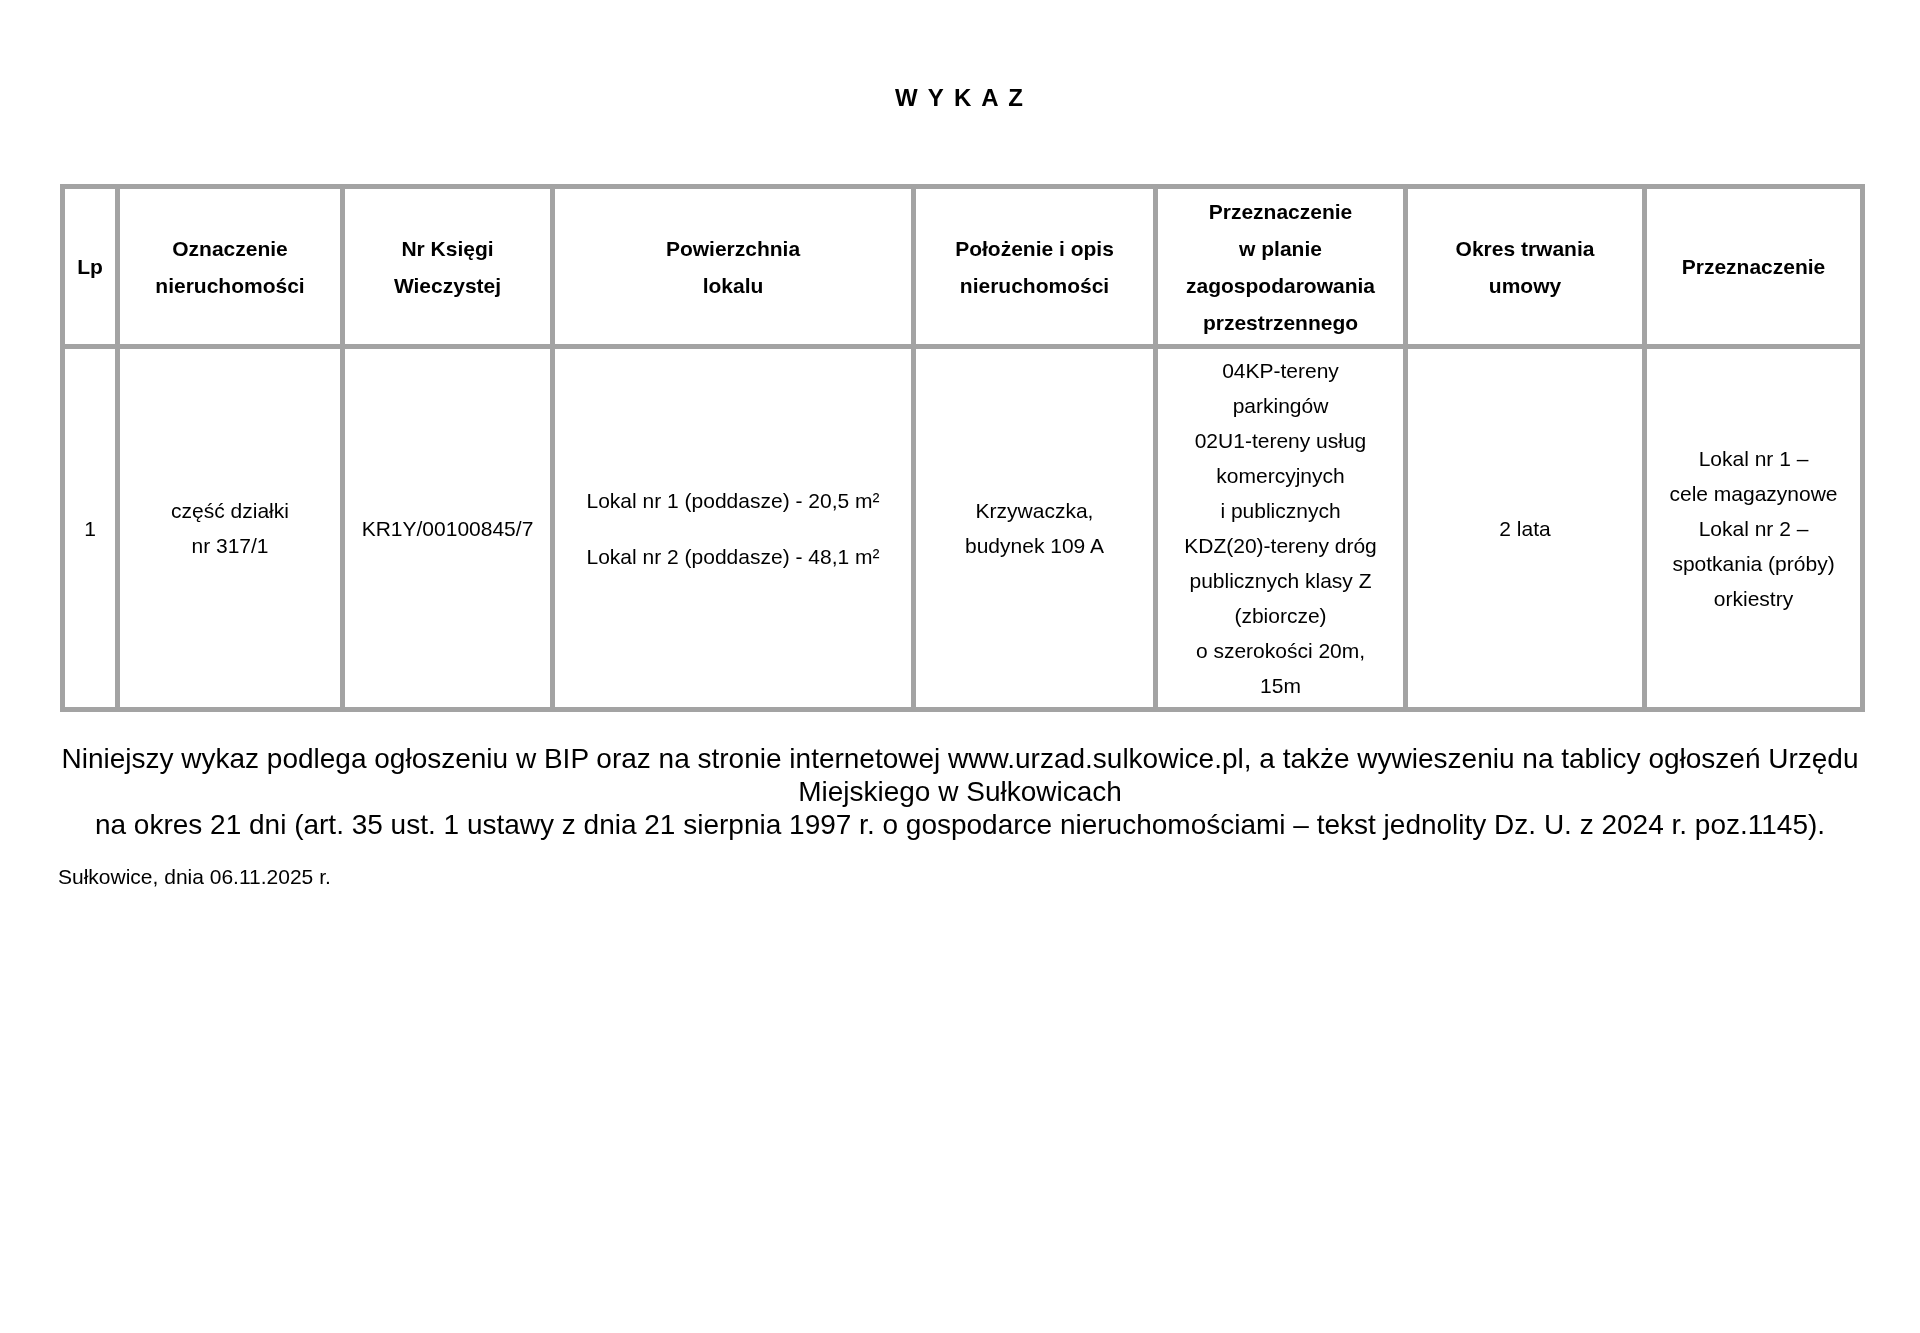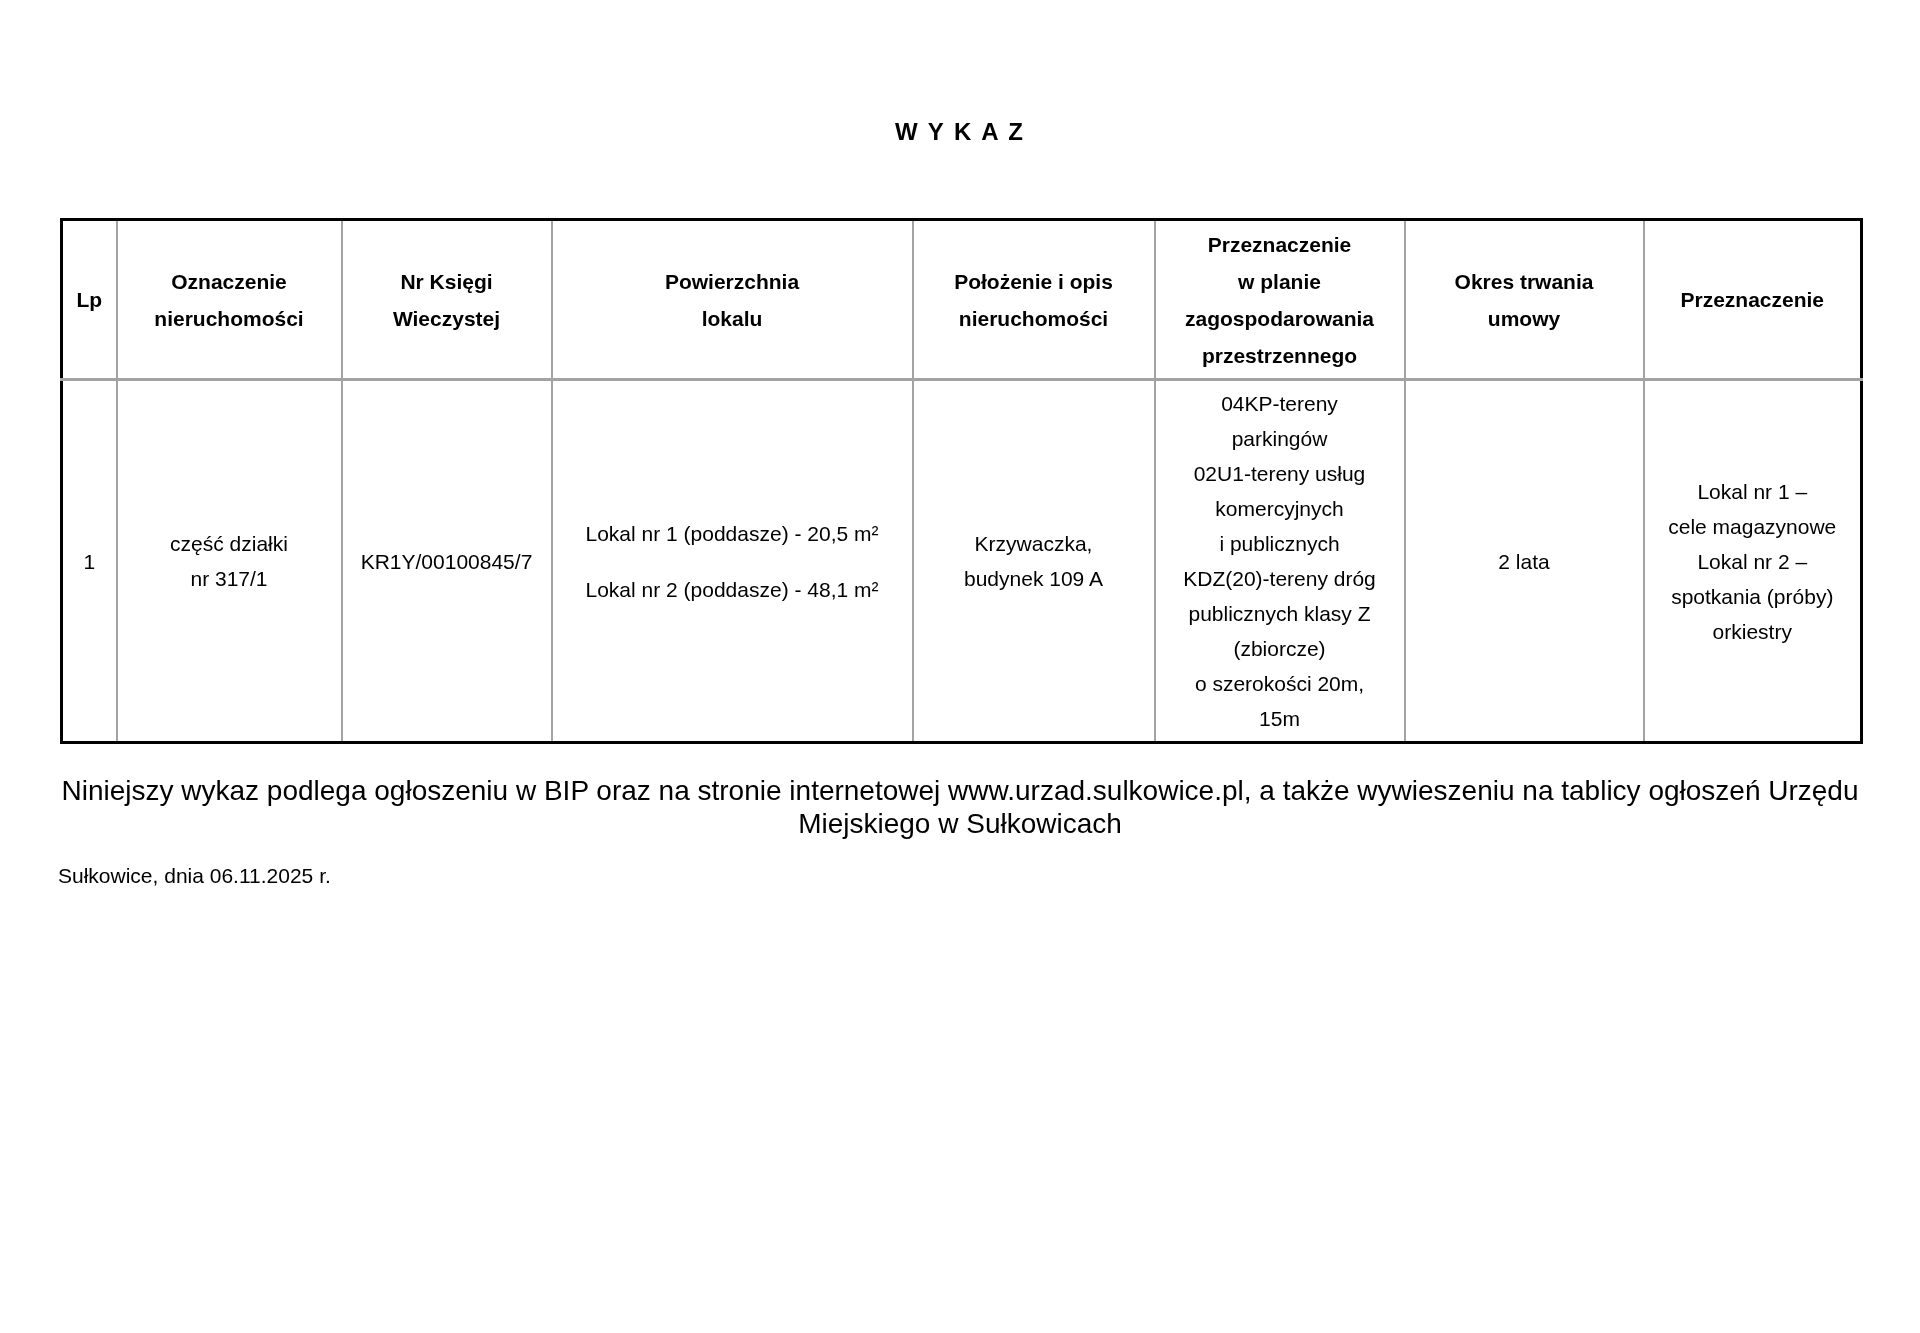--- a/index.html
+++ b/index.html
@@ -14,21 +14,21 @@
     color: #000000;
   }
   .page {
     position: relative;
     width: 1920px;
     height: 1333px;
     background: #ffffff;
     overflow: hidden;
   }
   .doc-title {
-    padding-top: 118px;
+    padding-top: 84px;
     text-align: center;
     font-weight: bold;
     font-size: 24px;
     letter-spacing: 2px;
   }
   .doc-subtitle {
     margin-top: 24px;
     text-align: center;
     font-weight: bold;
     font-size: 21.5px;
@@ -36,21 +36,21 @@
   }
   table.doc-table {
     margin: 72px 0 0 60px;
     width: 1800px;
     border-collapse: collapse;
     table-layout: fixed;
     border: 3px solid #000000;
   }
   table.doc-table th,
   table.doc-table td {
-    border: 2px solid #a3a3a3;
+    border: 5px solid #a3a3a3;
     padding: 2px 4px;
     vertical-align: middle;
     text-align: center;
     font-size: 21px;
     overflow: hidden;
   }
   table.doc-table th {
     font-weight: bold;
     line-height: 37px;
     border-bottom-width: 3px;
@@ -206,17 +206,18 @@
               <div>spotkania  (próby)</div>
               <div>orkiestry</div>
             </div>
       </td>
     </tr>
   </tbody>
     </table>
 
   <div class="doc-footer lines">
       <div>Niniejszy wykaz podlega ogłoszeniu w BIP oraz na stronie internetowej www.urzad.sulkowice.pl, a także wywieszeniu na tablicy ogłoszeń Urzędu Miejskiego w Sułkowicach</div>
+      <div>na okres 21 dni (art. 35 ust. 1 ustawy z dnia 21 sierpnia 1997 r. o gospodarce nieruchomościami – tekst jednolity Dz. U. z 2024 r. poz.1145).</div>
     </div>
 
   <div class="doc-dateline">Sułkowice, dnia 06.11.2025 r.</div>
 
 </div>
 
 </body></html>

